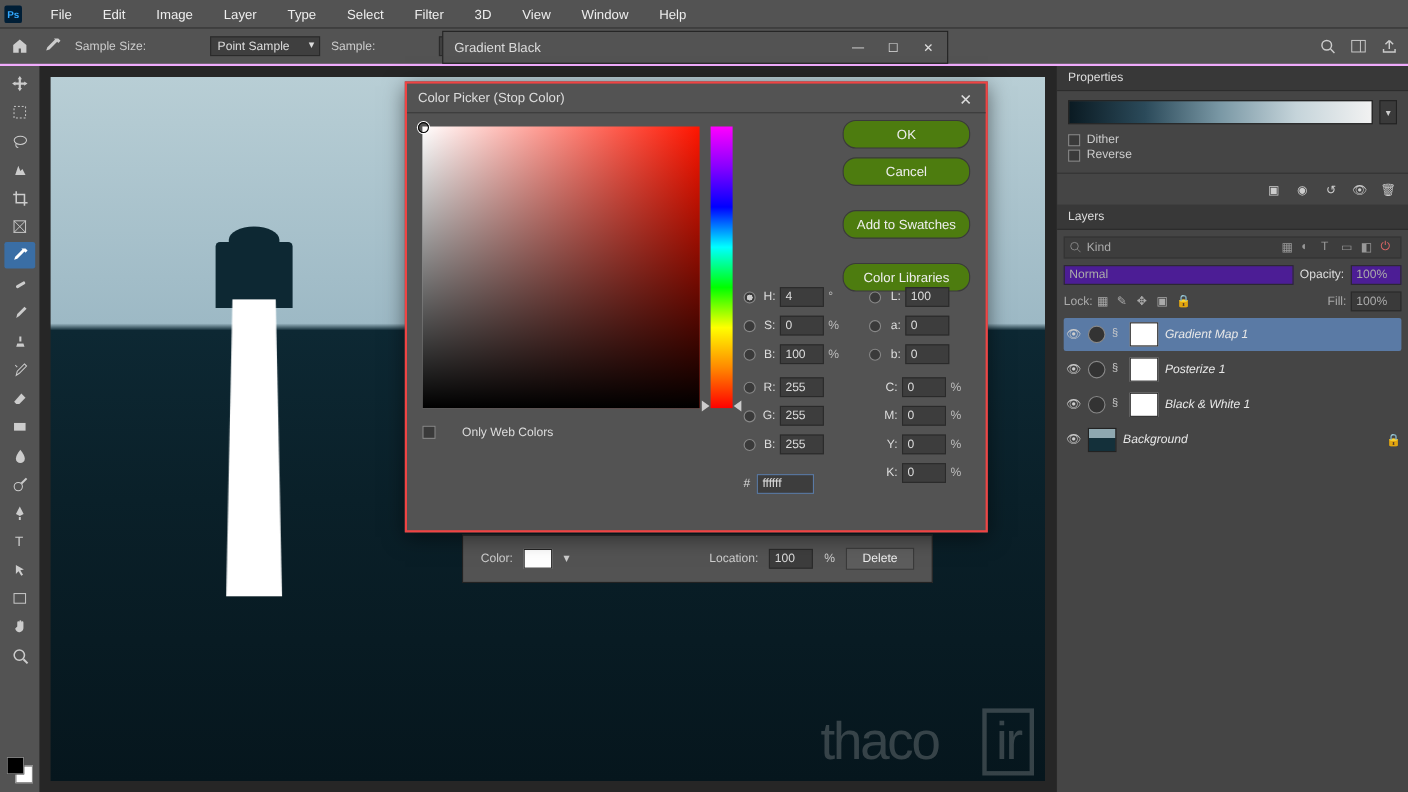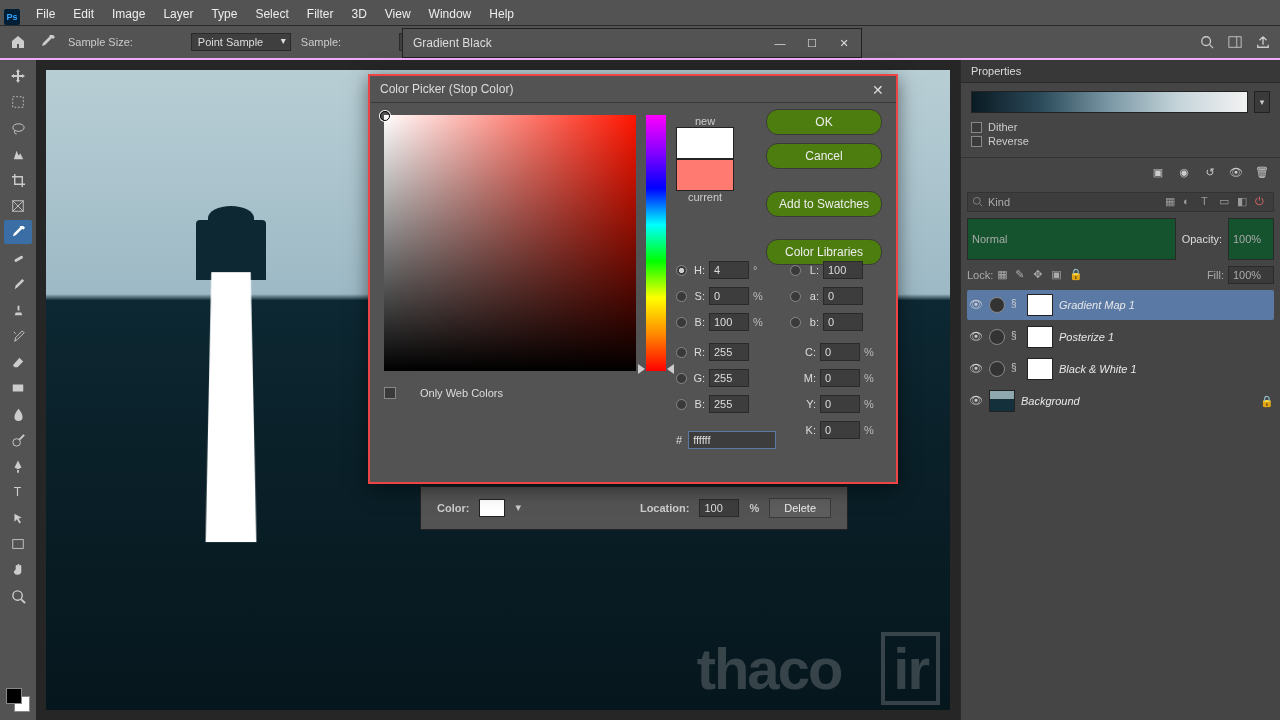--- a/index.html
+++ b/index.html
@@ -1,19 +1,19 @@
 <!DOCTYPE html>
 <html><head>
 <meta charset="utf-8">
 <style>
 * { margin:0; padding:0; box-sizing:border-box; font-family:"Segoe UI",Tahoma,sans-serif; user-select:none; }
 body { width:1280px; height:720px; background:#323232; overflow:hidden; position:relative; color:#ddd; font-size:11px; }
 
 
-.menubar { height:26px; background:#535353; display:flex; align-items:flex-end; padding:0 4px; gap:2px; border-bottom:1px solid #2a2a2a; }
+.menubar { height:26px; background:#535353; display:flex; align-items:center; padding:0 4px; gap:12px; border-bottom:1px solid #2a2a2a; }
 .menubar .ps-logo { width:16px; height:16px; background:#001e36; color:#31a8ff; display:flex; align-items:center; justify-content:center; font-size:9px; font-weight:bold; margin-right:6px; border-radius:2px;}
 .menubar .mi { padding:4px 8px; font-size:12px; color:#eee; cursor:default; }
 
 
 .optbar { height:34px; background:#535353; display:flex; align-items:center; padding:0 8px; gap:10px; border-bottom:2px solid #f0abfc; }
 .optbar .home-icon,.optbar .tool-ic { width:20px; height:20px; display:flex; align-items:center; justify-content:center; color:#ccc; }
 .optbar .sel { background:#3f3f3f; border:1px solid #2a2a2a; padding:2px 20px 2px 6px; font-size:11px; color:#ddd; position:relative; min-width:100px;margin-left:48px;}
 .optbar .sel::after{content:"▾"; position:absolute; right:4px; top:1px; font-size:10px;}
 .optbar .lbl{font-size:11px;color:#ccc;}
 .optbar .spacer{flex:1;}
@@ -27,21 +27,21 @@
 .toolbar-left .swatch-bk .fg{width:16px;height:16px;background:#000;border:1px solid #888;position:absolute;left:0;top:0;}
 .toolbar-left .swatch-bk .bg{width:16px;height:16px;background:#fff;border:1px solid #888;position:absolute;right:0;bottom:0;}
 
 
 .canvas { position:absolute; left:36px; right:320px; top:60px; bottom:0; background:#262626; overflow:hidden;}
 .artwork{position:absolute; inset:10px; background:linear-gradient(180deg,#b8ced5 0%,#9db9c5 35%, #0d2833 36%, #0a2029 60%, #06161d 100%); }
 .lighthouse{position:absolute;left:130px;top:120px;width:110px;height:350px;}
 .lighthouse .tower{position:absolute;left:30px;top:80px;width:50px;height:270px;background:#fff; transform:perspective(300px) rotateX(2deg); clip-path:polygon(10% 0,90% 0,100% 100%,0 100%);}
 .lighthouse .cap{position:absolute;left:20px;top:30px;width:70px;height:60px;background:#0d2833;border-radius:4px 4px 0 0;}
 .lighthouse .dome{position:absolute;left:32px;top:16px;width:46px;height:24px;background:#0d2833;border-radius:50% 50% 0 0;}
-.watermark{position:absolute;right:10px;bottom:8px;font-size:58px;font-weight:700;color:rgba(200,200,200,.25);letter-spacing:-2px;}
+.watermark{position:absolute;right:10px;bottom:8px;font-size:48px;font-weight:400;color:rgba(200,200,200,.25);letter-spacing:-2px;}
 .watermark .ir{margin-left:40px;border:4px solid rgba(200,200,200,.25);padding:0 8px;}
 
 
 .rightcol{position:absolute;right:0;top:60px;width:320px;bottom:0;background:#454545;border-left:1px solid #2a2a2a;display:flex;flex-direction:column;}
 .panel-hdr{background:#383838;padding:5px 10px;font-size:11px;color:#ddd;border-bottom:1px solid #2a2a2a;display:flex;align-items:center;}
 .panel-body{padding:8px 10px;background:#454545;font-size:11px;color:#ccc;}
 .gmap-row{display:flex;align-items:center;gap:6px;margin-bottom:8px;}
 .gmap-ic{width:18px;height:18px;background:#2a2a2a;border:1px solid #666;}
 .gmap-ic.round{border-radius:50%;}
 .gmap-strip{height:22px;background:linear-gradient(90deg,#0a1a22,#2b4a5a,#7a98a5,#c5d4da,#f2f2f2);border:1px solid #222;flex:1;}
@@ -50,21 +50,21 @@
 .chk .box{width:11px;height:11px;border:1px solid #888;background:#3a3a3a;}
 .iconrow{display:flex;gap:10px;justify-content:flex-end;padding:6px 10px;border-top:1px solid #333;}
 .iconrow .i{width:16px;height:16px;color:#ccc;display:flex;align-items:center;justify-content:center;}
 
 .layers-body{padding:6px 6px;background:#454545;font-size:11px;flex:1;overflow:auto;}
 .lsearch{display:flex;align-items:center;gap:4px;padding:2px 4px;border:1px solid #333;background:#3d3d3d;margin-bottom:6px;}
 .lsearch .mag{width:12px;height:12px;color:#999;}
 .lsearch input{flex:1;background:none;border:none;color:#aaa;font-size:11px;outline:none;}
 .lfilter-ic{width:14px;height:14px;color:#999;}
 .ldd{display:flex;gap:6px;margin-bottom:6px;align-items:center;}
-.ldd .dd{flex:1;background:#14532d;border:1px solid #2a2a2a;padding:14px 4px;color:#aaa;}
+.ldd .dd{flex:1;background:#4c1d95;border:1px solid #2a2a2a;padding:2px 4px;color:#aaa;}
 .llock{display:flex;gap:4px;align-items:center;margin-bottom:6px;color:#aaa;}
 .llock .li{width:14px;height:14px;}
 .layer{display:flex;align-items:center;gap:6px;padding:4px 2px;border-radius:2px;margin-bottom:2px;}
 .layer.sel{background:#5a7aa5;}
 .layer .eye{width:14px;height:14px;color:#ccc;}
 .layer .thumb{width:26px;height:22px;background:#fff;border:1px solid #222;}
 .layer .adjic{width:16px;height:16px;border-radius:50%;border:1px solid #888;background:#333;}
 .layer .link{width:10px;height:14px;color:#ccc;font-size:10px;}
 .layer .name{font-size:11px;color:#e8e8e8;font-style:italic;}
 .layer .lock{margin-left:auto;width:12px;color:#ccc;}
@@ -97,25 +97,25 @@
 .only-web .box{width:12px;height:12px;border:1px solid #888;background:#3a3a3a;}
 .vals{position:absolute;left:306px;top:156px;font-size:11px;color:#ddd;}
 .vrow{display:flex;align-items:center;gap:4px;margin-bottom:4px;height:22px;}
 .vrow .rad{width:11px;height:11px;border-radius:50%;border:1px solid #888;background:#3a3a3a;}
 .vrow .rad.on{background:radial-gradient(circle,#ccc 0 40%,#3a3a3a 45%);}
 .vrow .l{width:14px;text-align:right;}
 .vrow .inp{width:40px;background:#3d3d3d;border:1px solid #2a2a2a;color:#ddd;padding:2px 4px;font-size:11px;}
 .vrow .u{width:12px;color:#bbb;}
 .vals2{position:absolute;left:420px;top:156px;font-size:11px;color:#ddd;}
 .hexrow{position:absolute;left:306px;top:328px;display:flex;align-items:center;gap:6px;}
-.hexrow .inp{width:88px;background:#3d3d3d;border:1px solid #5a7aa5;color:#ddd;padding:2px 4px;font-size:11px;}
+.hexrow .inp{width:52px;background:#3d3d3d;border:1px solid #5a7aa5;color:#ddd;padding:2px 4px;font-size:11px;}
 
 
 .gstopbar{position:absolute;left:420px;top:486px;width:428px;height:44px;background:#535353;border:1px solid #222;z-index:4;display:flex;align-items:center;gap:10px;padding:0 16px;}
-.gstopbar .lbl{font-size:11px;color:#ccc;font-weight:bold;}
+.gstopbar .lbl{font-size:11px;color:#ccc;}
 .gstopbar .sw{width:26px;height:18px;background:#fff;border:1px solid #222;}
 .gstopbar .dd{width:14px;height:14px;color:#ccc;}
 .gstopbar .inp{width:40px;background:#3d3d3d;border:1px solid #2a2a2a;color:#ddd;padding:2px 4px;font-size:11px;}
 .gstopbar .btn{background:#5d5d5d;border:1px solid #3a3a3a;padding:3px 14px;font-size:11px;color:#eee;}
 
 svg{display:block;}
 </style>
 </head>
 <body>
 
@@ -319,20 +319,23 @@
       </div>
   </div>
   <div class="iconrow">
     <div class="i">▣</div>
     <div class="i">◉</div>
     <div class="i">↺</div>
     <div class="i">👁</div>
     <div class="i">🗑</div>
   </div>
 
+  <div class="panel-hdr">
+      <span>Layers</span>
+    </div>
   <div class="layers-body">
     <div class="lsearch">
       <div class="mag">
           <svg width="11" height="11" viewBox="0 0 16 16">
             <circle cx="7" cy="7" r="5" fill="none" stroke="currentColor"></circle>
             <line x1="11" y1="11" x2="15" y2="15" stroke="currentColor"></line>
           </svg>
         </div>
       <input value="Kind" style="">
       <div class="lfilter-ic">▦</div>
@@ -414,26 +417,20 @@
     <span class="x">✕</span>
   </div>
   <div class="cp-body">
     <div class="sb-field">
       <div class="picker-ring"></div>
     </div>
     <div class="hue-strip">
       <div class="arrowL"></div>
       <div class="arrow"></div>
     </div>
-    <div class="newcur">
-      <div class="lbl">new</div>
-      <div class="swn"></div>
-      <div class="swc"></div>
-      <div class="lbl">current</div>
-    </div>
     <div class="btncol">
       <div class="b">OK</div>
       <div class="b">Cancel</div>
       <div style="height:6px"></div>
       <div class="b">Add to Swatches</div>
       <div style="height:6px"></div>
       <div class="b">Color Libraries</div>
     </div>
 
     <div class="only-web">

